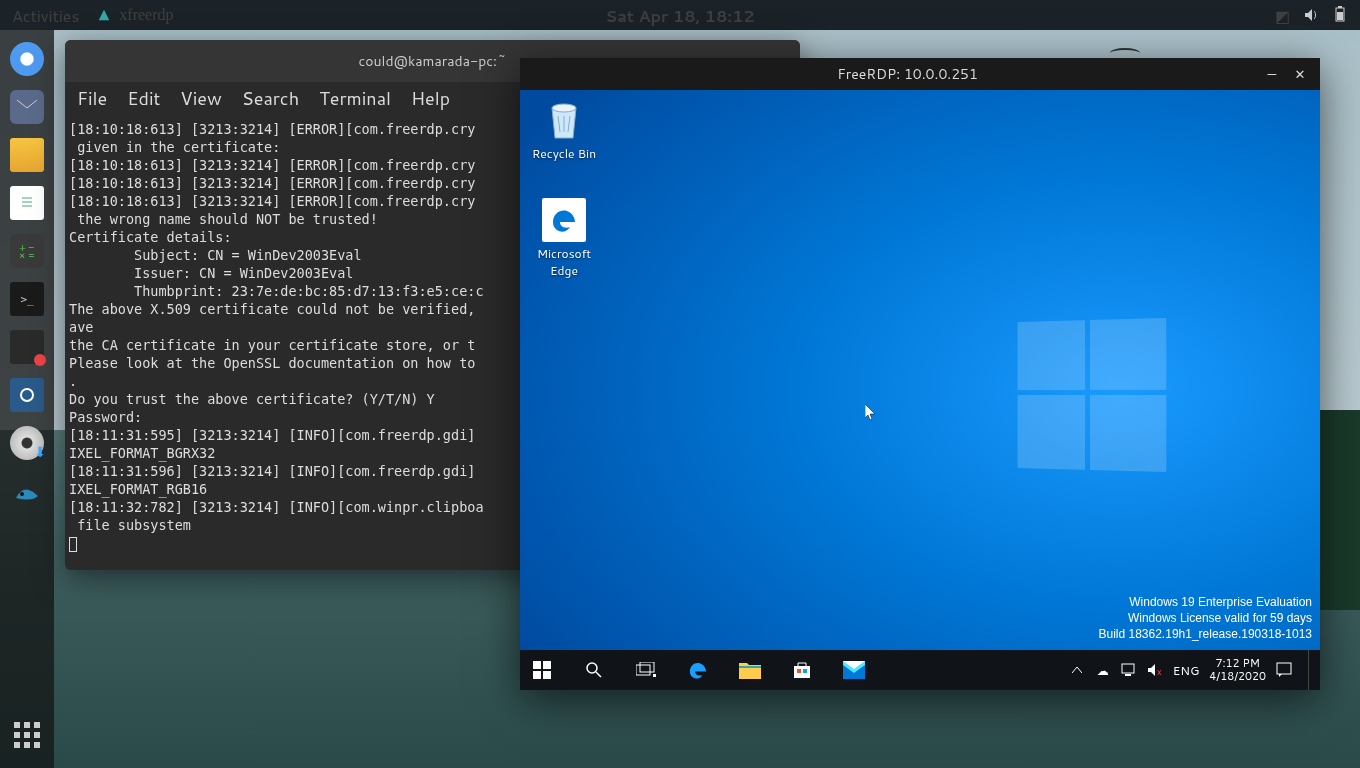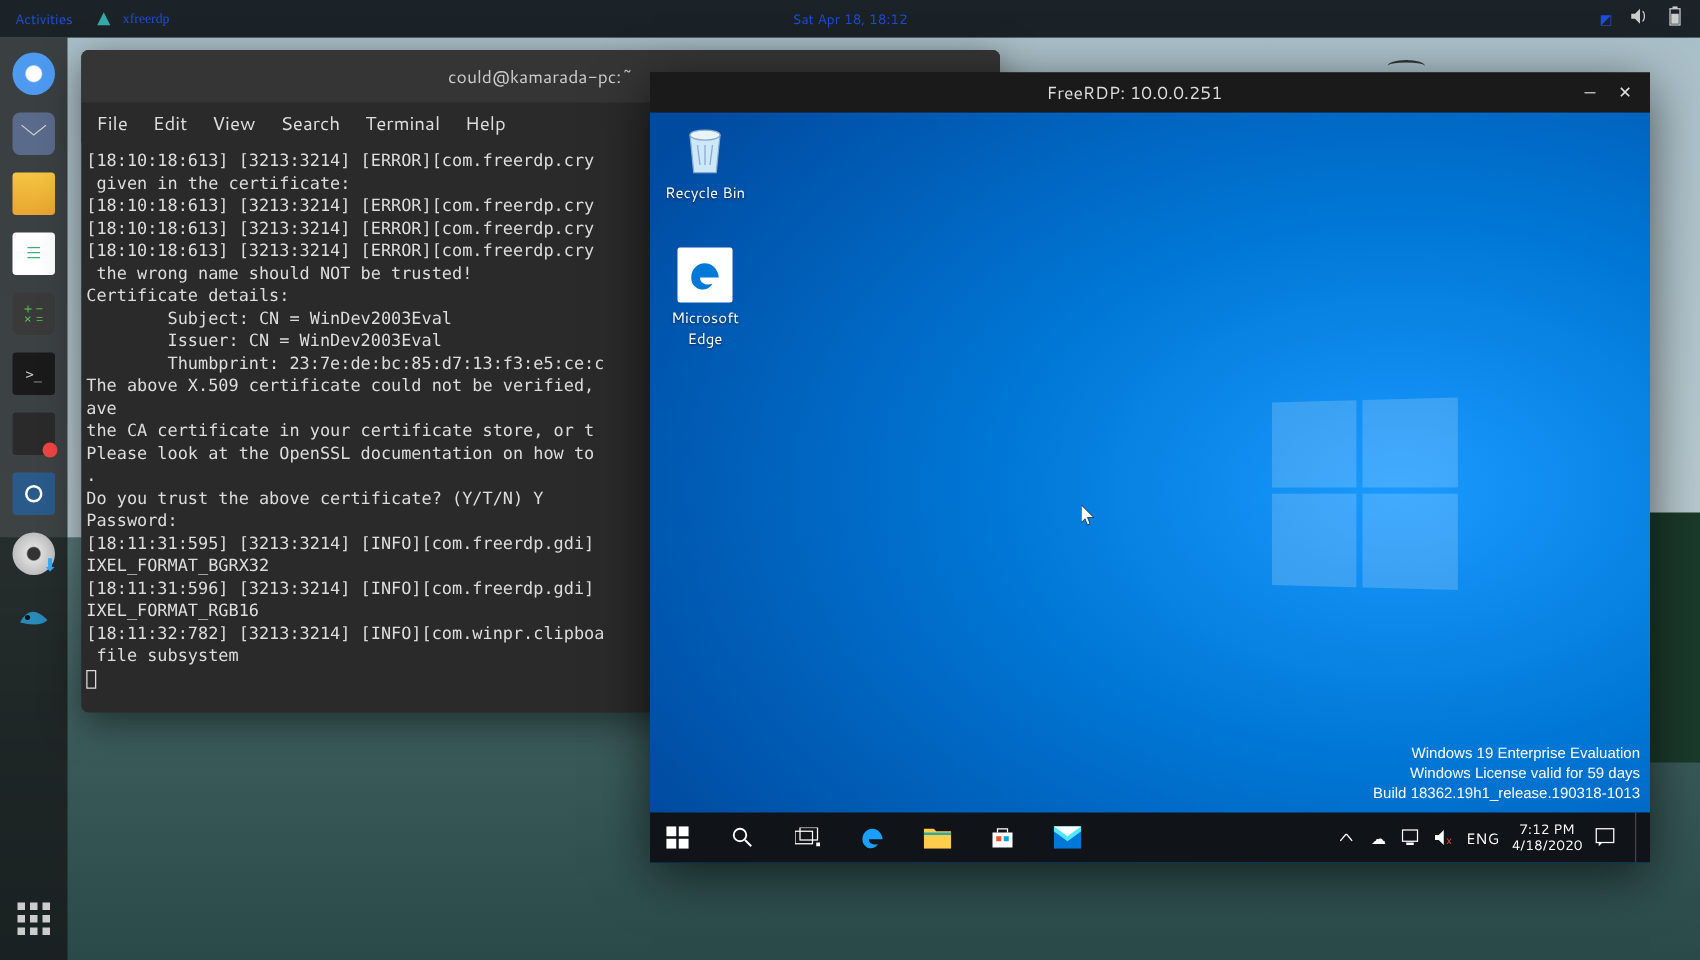--- a/index.html
+++ b/index.html
@@ -20,25 +20,25 @@
     background: #1a3a2a; border-radius: 40% 0 0 20%;
   }
   .wall-sky { position:absolute; left:0; top:30px; width:1360px; height:400px;
     background: linear-gradient(180deg, #aac0c8 0%, #b8cad0 100%);}
   .bird { position:absolute; top:48px; left:1110px; width:30px; height:10px;
     border-top:2px solid #333; border-radius:50% 50% 0 0;}
   
   .topbar {
     position: absolute; top: 0; left: 0; width: 1360px; height: 30px;
     background: rgba(20,20,20,0.85); display: flex; align-items: center;
-    font-size: 11px; color: #1d4ed8;
+    font-size: 16px; color: #404040;
   }
   .topbar .left { display:flex; align-items:center; gap:18px; padding-left:12px;}
   .topbar .left .app { display:flex; align-items:center; gap:8px;font-family:Liberation Serif, serif;}
-  .topbar .center { position:absolute; left:50%; transform:translateX(-50%); font-weight:400;}
+  .topbar .center { position:absolute; left:50%; transform:translateX(-50%); font-weight:700;}
   .topbar .right { margin-left:auto; display:flex; gap:14px; padding-right:14px; align-items:center;}
   .tri-icon { width:14px; height:14px; display:inline-block;}
   
   .dock {
     position:absolute; left:0; top:30px; width:54px; height:738px;
     background: rgba(20,20,20,0.75);
     display:flex; flex-direction:column; align-items:center; padding-top:12px; gap:14px;
   }
   .dock .app-ic {
     width:34px; height:34px; border-radius:6px;
@@ -51,21 +51,21 @@
   .dock .grid-ic span{background:#ccc;width:6px;height:6px;}
   
   .term {
     position:absolute; left:65px; top:40px; width:735px; height:530px;
     background:#2a2a2a; border-radius:6px; box-shadow:0 8px 30px rgba(0,0,0,0.5);
     overflow:hidden;
   }
   .term .titlebar{height:42px; background:#353535; display:flex; align-items:center;
     justify-content:center; font-size:14px; color:#ccc; position:relative;}
   .term .menu{height:32px; display:flex; gap:20px; align-items:center; padding:0 12px;
-    font-size:15px; color:#ddd; background:#2a2a2a;}
+    font-size:18px; color:#ddd; background:#2a2a2a;}
   .term .body{padding:6px 4px; font-family:"DejaVu Sans Mono",monospace; font-size:13.5px;
     line-height:18px; color:#ddd; white-space:pre; overflow:hidden;}
   .term .cursor{display:inline-block;width:8px;height:15px;border:1px solid #ddd;vertical-align:middle;}
   
   .rdp {
     position:absolute; left:520px; top:58px; width:800px; height:632px;
     background:#0a0a0a; box-shadow:0 10px 40px rgba(0,0,0,0.6);
     display:flex; flex-direction:column;
   }
   .rdp .titlebar{height:32px; background:#1a1a1a; display:flex; align-items:center;

